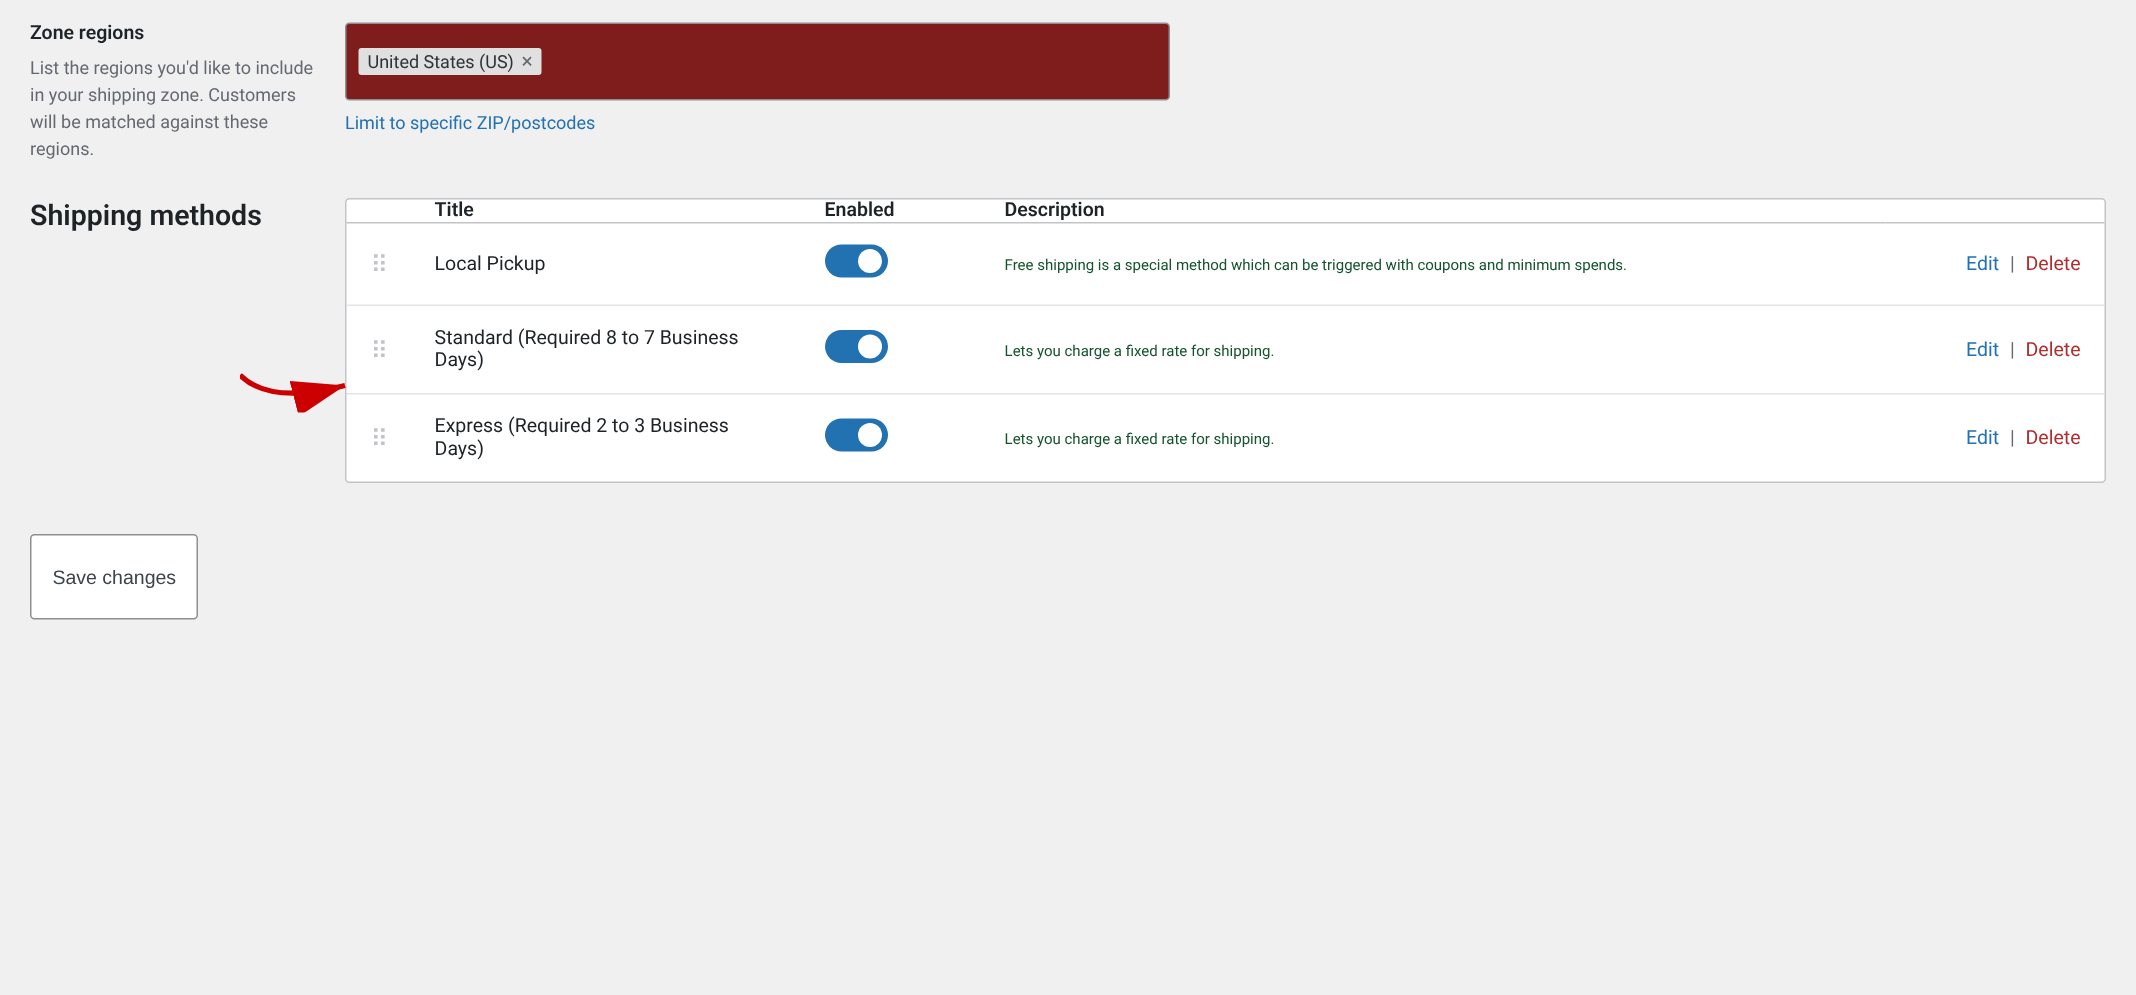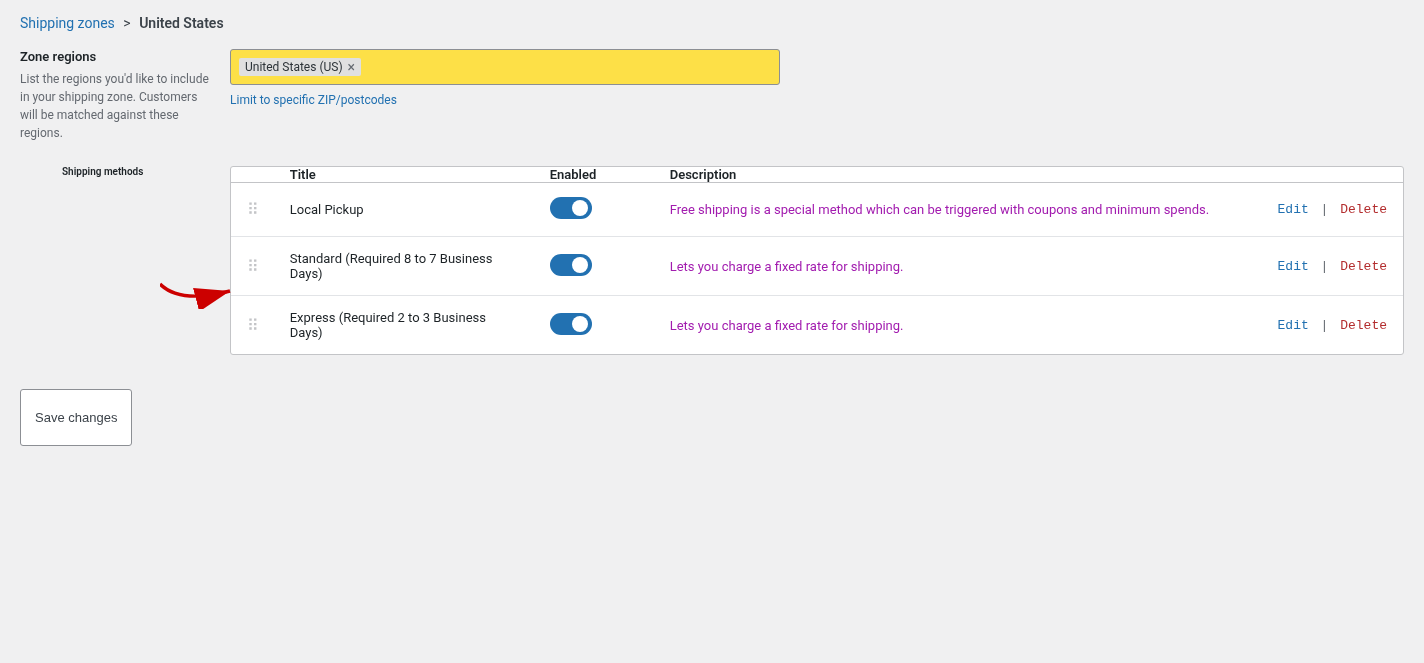--- a/index.html
+++ b/index.html
@@ -63,24 +63,24 @@
       border-radius: 3px;
       font-size: 13px;
       color: #2c3338;
       background: #fff;
     }
 
     .region-tag-input {
       width: 550px;
       max-width: 100%;
       min-height: 36px;
-      padding: 0 8px;
+      padding: 16px 8px;
       border: 1px solid #8c8f94;
       border-radius: 3px;
-      background: #fde047;
+      background: #7f1d1d;
       display: flex;
       align-items: center;
       flex-wrap: wrap;
       gap: 4px;
       cursor: text;
     }
     .region-tag {
       display: inline-flex;
       align-items: center;
       background: #e0e0e0;
@@ -110,25 +110,24 @@
       align-items: flex-start;
       margin-bottom: 24px;
       position: relative;
     }
     .shipping-methods-label {
       width: 210px;
       flex-shrink: 0;
       padding-right: 20px;
     }
     .shipping-methods-label h3 {
-      font-size: 10px;
+      font-size: 19px;
       font-weight: 600;
       color: #1d2327;
       margin-bottom: 6px;
-      margin-left: 42px;
     }
     .shipping-methods-label p {
       font-size: 12px;
       color: #646970;
       line-height: 1.5;
     }
 
     .methods-table-wrapper {
       flex: 1;
       background: #fff;
@@ -194,28 +193,27 @@
       content: "";
       height: 16px;
       width: 16px;
       left: 22px;
       bottom: 3px;
       background: white;
       border-radius: 50%;
       transition: 0.2s;
     }
     .method-desc {
-      font-size: 13px;
-      color: #a21caf;
+      font-size: 10px;
+      color: #14532d;
     }
     .method-actions {
       white-space: nowrap;
       text-align: right;
       font-size: 13px;
-      font-family: Liberation Mono, monospace;
     }
     .method-actions a {
       text-decoration: none;
       color: #2271b1;
     }
     .method-actions a.delete {
       color: #b32d2e;
     }
     .method-actions .sep {
       color: #646970;
@@ -252,25 +250,20 @@
       position: absolute;
       left: 140px;
       top: 108px;
     }
   </style>
 </head>
 <body>
 
 <div class="page-wrapper">
 
-  <div class="breadcrumb">
-    <a href="#">Shipping zones</a>
-    <span class="breadcrumb-separator">&gt;</span>
-    <span class="breadcrumb-current">United States</span>
-  </div>
 
 
   <div class="form-section">
     <div class="form-label-col">
       <h3>Zone regions</h3>
       <p>List the regions you'd like to include in your shipping zone. Customers will be matched against these regions.</p>
     </div>
     <div class="form-control-col">
       <div class="region-tag-input">
         <span class="region-tag">

